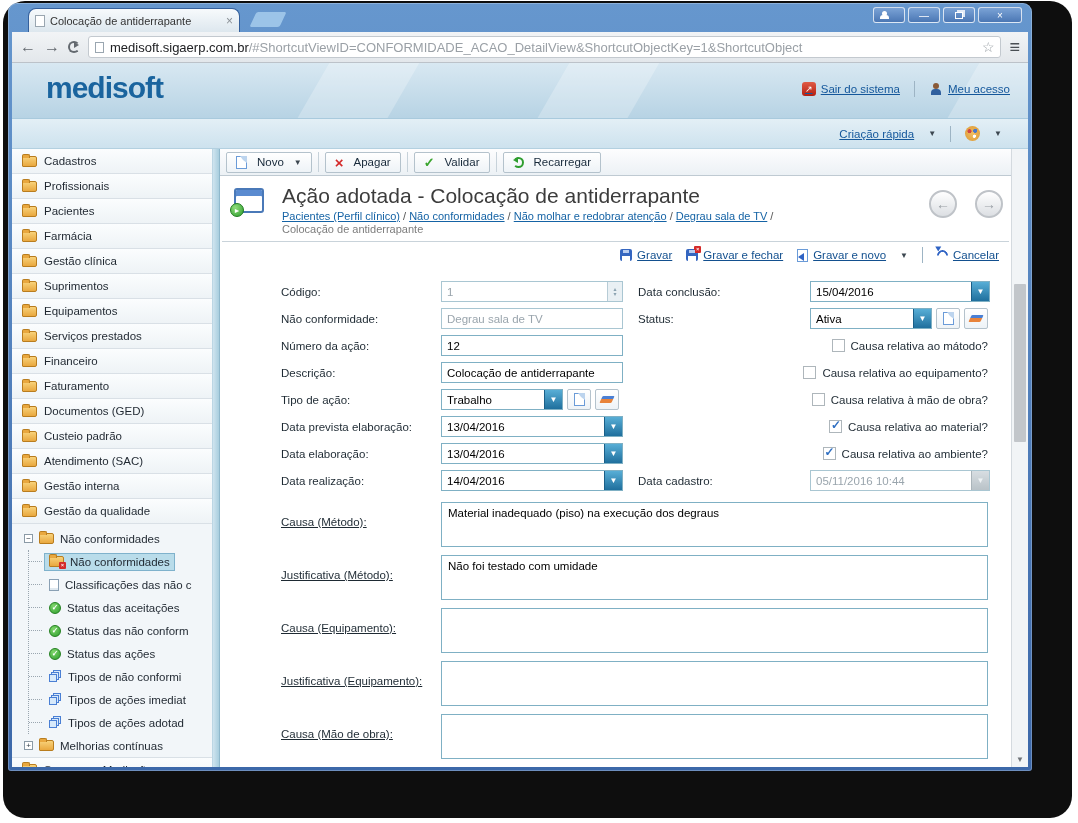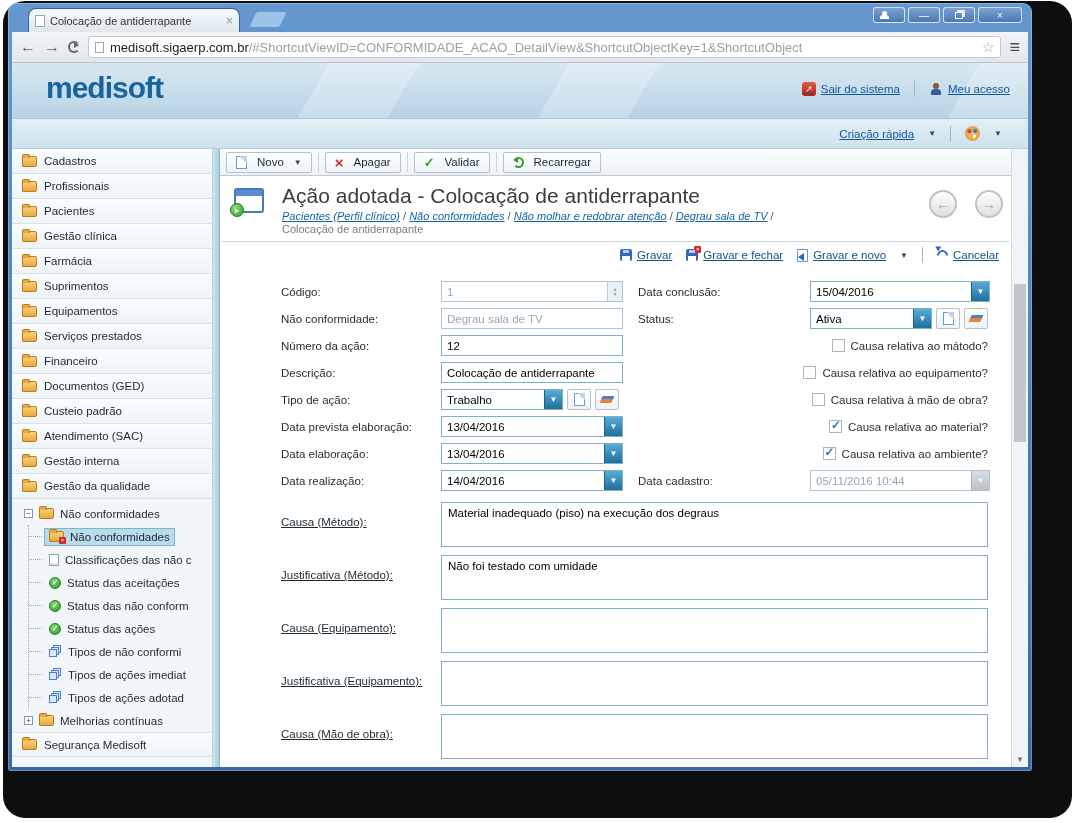--- a/index.html
+++ b/index.html
@@ -117,21 +117,21 @@
   
   .titleblock { position:relative; flex:none; padding:8px 0 0 14px; }
   .tb-icon { position:absolute; left:14px; top:12px; width:30px; height:25px;
     border:2px solid #4a79b8; border-radius:3px; background:#fff;
     box-shadow:inset 0 6px 0 #5a8bd0; }
   .tb-icon .play { position:absolute; left:-6px; bottom:-6px; width:14px; height:14px; border-radius:50%;
     background:radial-gradient(circle at 35% 30%, #8fdc7a, #2f9e2f); border:1px solid #1d7a1d;
     color:#fff; font-size:7px; line-height:13px; text-align:center; }
   .page-title { margin-left:48px; font-size:21px; color:#3c3c3c; white-space:nowrap; }
   .breadcrumb { margin-left:48px; margin-top:2px; font-size:11px; color:#555; white-space:nowrap; }
-  .bc-link { color:#1563a5; text-decoration:underline; cursor:pointer;font-style:italic; }
+  .bc-link { color:#1563a5; text-decoration:underline; cursor:pointer; }
   .bc-sep::after { content:" / "; color:#555; }
   .bc-current { margin-left:48px; font-size:11px; color:#7d7d7d; margin-top:1px; }
   .nav-circles { position:absolute; top:14px; right:8px; display:flex; gap:18px; }
   .ncircle { width:28px; height:28px; border-radius:50%; border:2px solid #bfc3c8;
     background:linear-gradient(#fff,#dcdfe3); color:#9aa0a6; font-size:14px; font-weight:bold;
     display:flex; align-items:center; justify-content:center; cursor:pointer; }
   .divider { height:1px; background:#c9d3da; margin:6px 2px 0 2px; flex:none; }
   
   .actions { height:26px; flex:none; display:flex; align-items:center; justify-content:flex-end;
     gap:14px; padding-right:12px; font-size:11.5px;padding-left:40px; }
@@ -256,41 +256,45 @@
           <div class="sb-item">
                 <span class="folder"></span>
                 <span>Profissionais</span>
               </div>
           <div class="sb-item">
                 <span class="folder"></span>
                 <span>Pacientes</span>
               </div>
           <div class="sb-item">
                 <span class="folder"></span>
+                <span>Farmácia</span>
+              </div>
+          <div class="sb-item">
+                <span class="folder"></span>
                 <span>Gestão clínica</span>
               </div>
           <div class="sb-item">
                 <span class="folder"></span>
-                <span>Farmácia</span>
-              </div>
-          <div class="sb-item">
-                <span class="folder"></span>
                 <span>Suprimentos</span>
               </div>
           <div class="sb-item">
                 <span class="folder"></span>
                 <span>Equipamentos</span>
               </div>
           <div class="sb-item">
                 <span class="folder"></span>
                 <span>Serviços prestados</span>
               </div>
           <div class="sb-item">
                 <span class="folder"></span>
                 <span>Financeiro</span>
+              </div>
+          <div class="sb-item">
+                <span class="folder"></span>
+                <span>Faturamento</span>
               </div>
           <div class="sb-item">
                 <span class="folder"></span>
                 <span>Documentos (GED)</span>
               </div>
           <div class="sb-item">
                 <span class="folder"></span>
                 <span>Custeio padrão</span>
               </div>
           <div class="sb-item">

